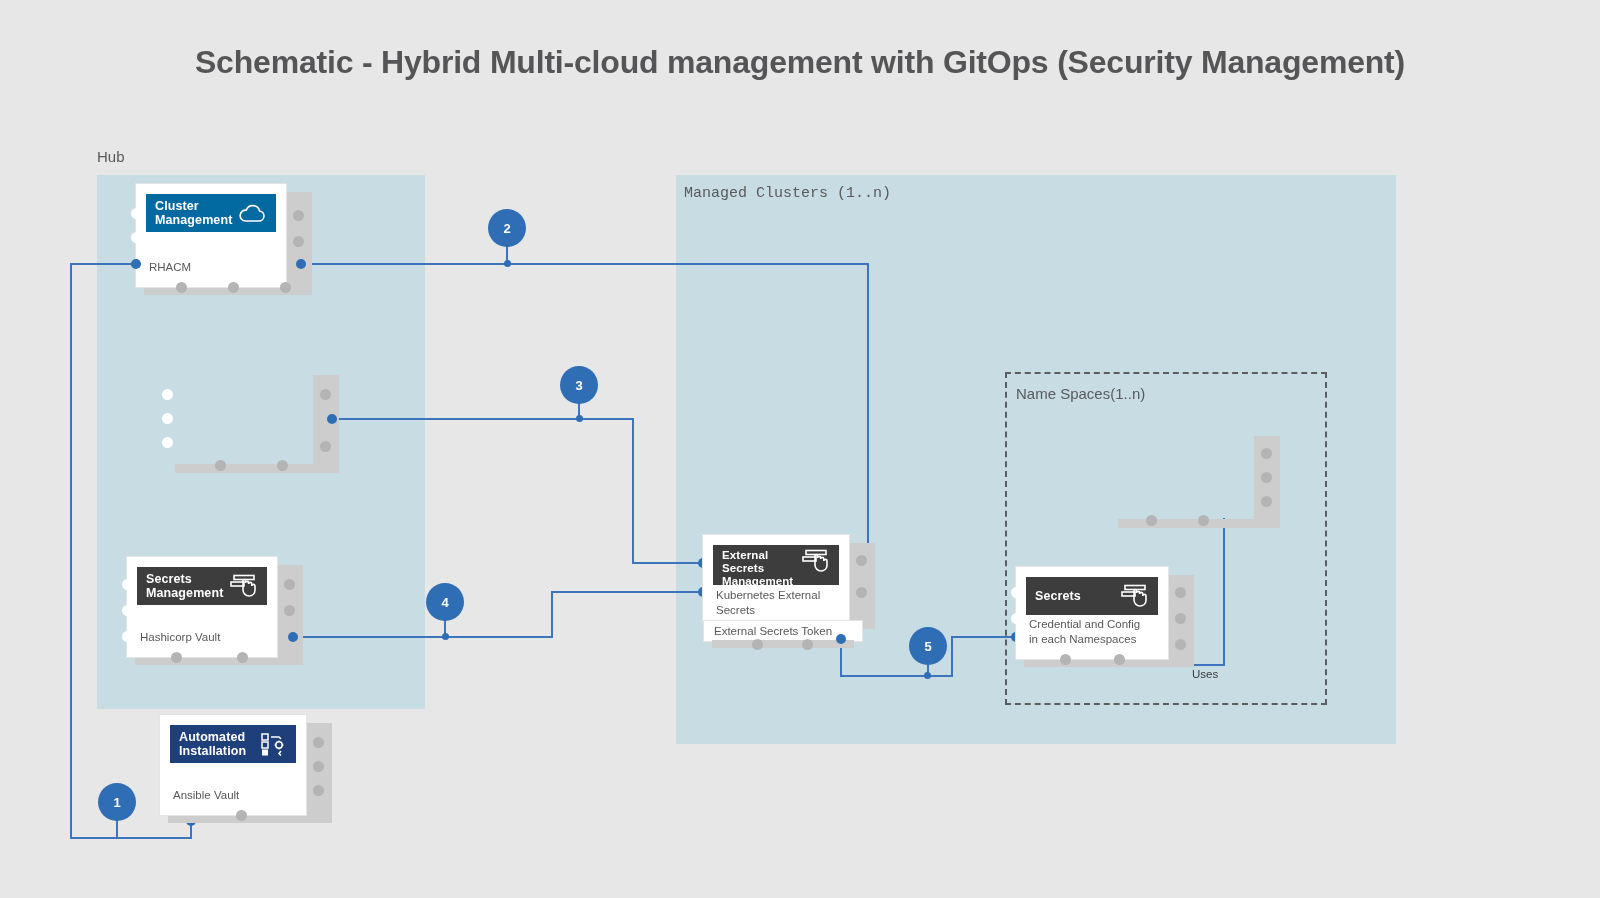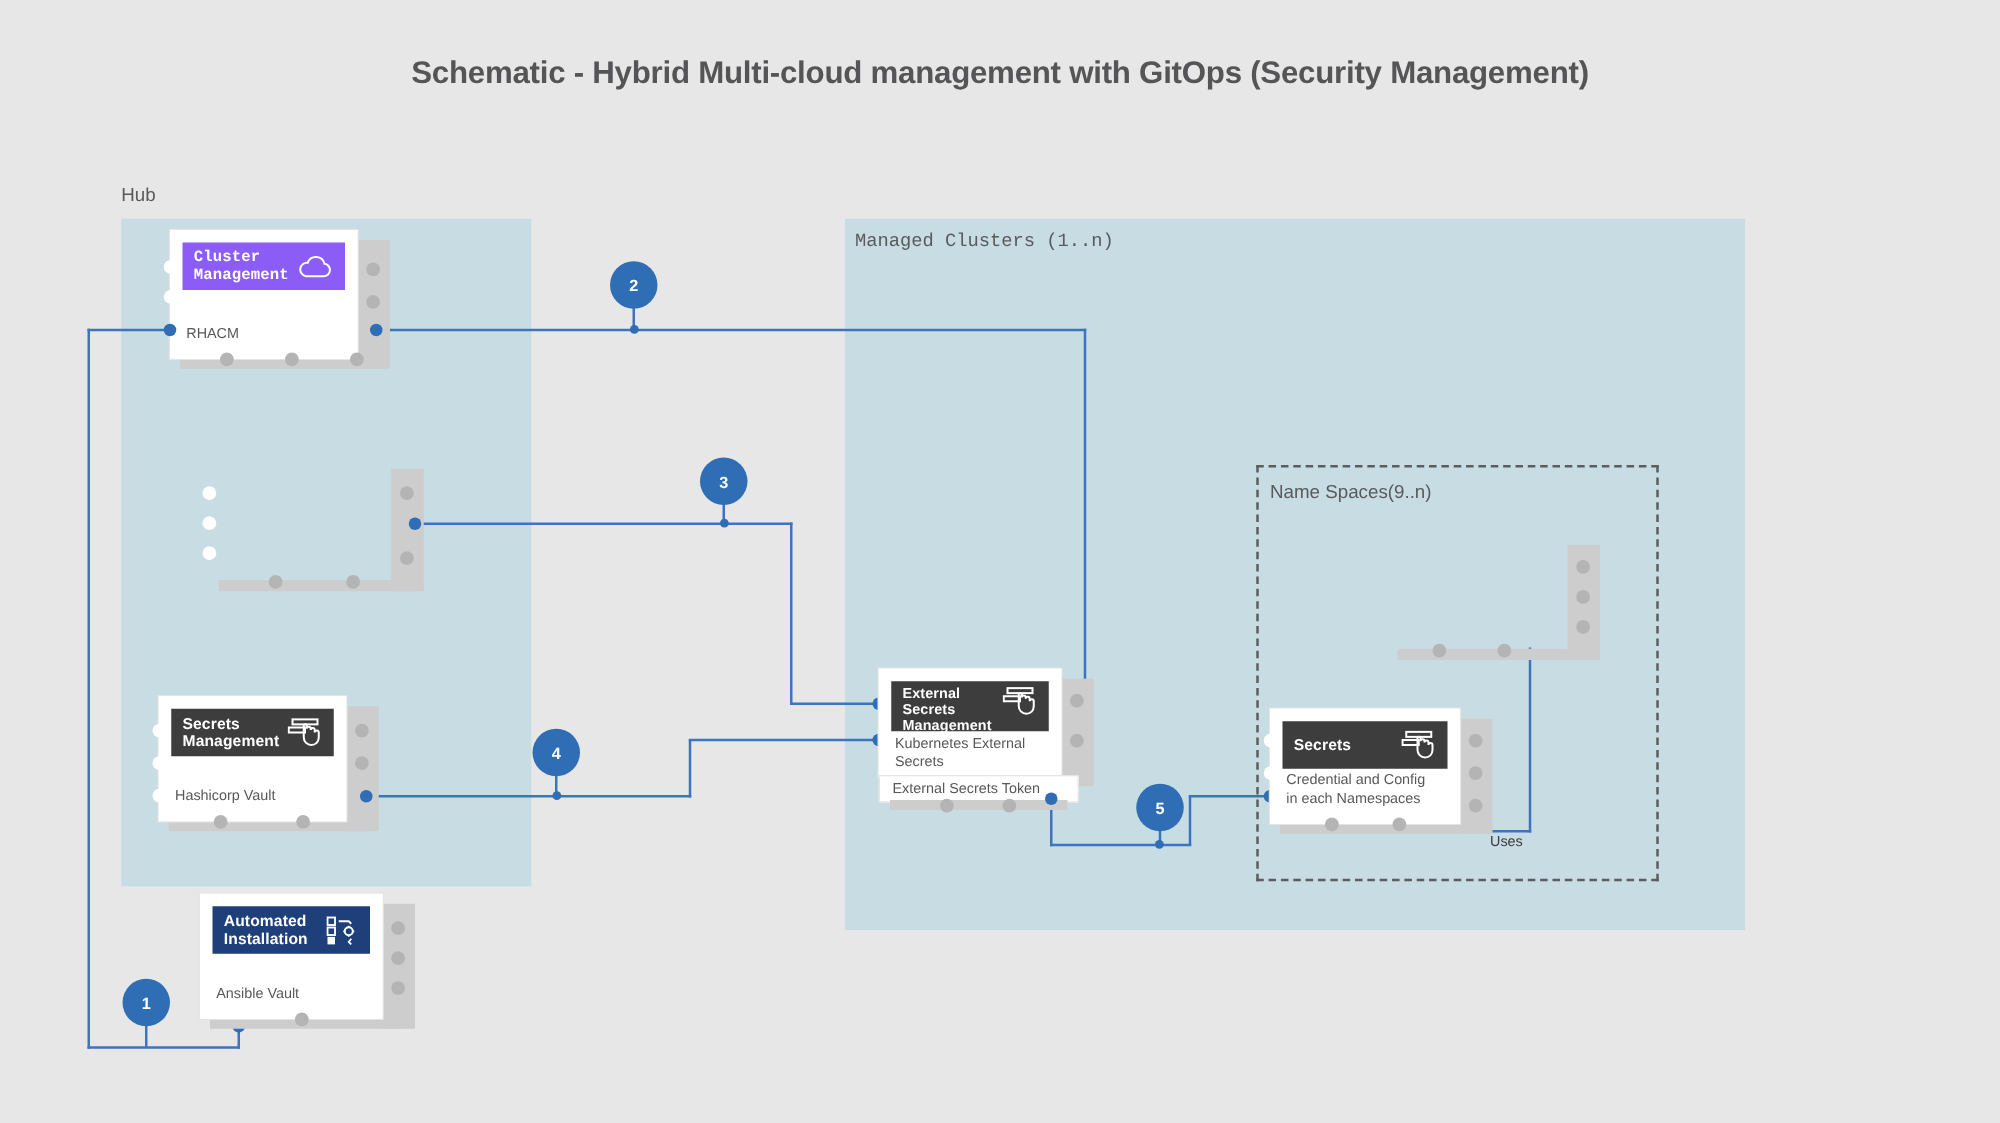--- a/index.html
+++ b/index.html
@@ -8,21 +8,21 @@
     background: #e7e7e7;
     font-family: "Liberation Sans", sans-serif;
     overflow: hidden;
   }
   #canvas { position: relative; width: 1600px; height: 898px; }
 
   
   .title {
     position: absolute; left: 0; top: 44px; width: 1600px;
     text-align: center;
-    font-size: 25px; font-weight: bold; color: #555557;
+    font-size: 32px; font-weight: bold; color: #555557;
     letter-spacing: -0.2px;
   }
 
   
   .region {
     position: absolute;
     background: #c7dce3;
   }
   .region-label {
     position: absolute;
@@ -54,21 +54,21 @@
     display: flex; flex-direction: column;
   }
   .card-head {
     height: 38px;
     display: flex; align-items: center; justify-content: space-between;
     padding: 0 9px;
     color: #ffffff;
     font-size: 12.5px; font-weight: bold; line-height: 1.15;
     letter-spacing: 0.1px;
   }
-  .card-head.teal  { background: #8b5cf6; font-family: Liberation Mono, monospace; }
+  .card-head.teal  { background: #0369a1; }
   .card-head.dark  { background: #3d3d3d; }
   .card-head.navy  { background: #1f3f7a; }
   .card-head .ht { white-space: pre-line; }
   .card-foot {
     margin-top: auto;
     display: flex; align-items: flex-end; justify-content: space-between;
     padding: 0 3px 2px 3px;
     font-size: 11.5px; color: #58585a; line-height: 1.3;
   }
   .card-foot .multi { white-space: pre-line; }
@@ -126,21 +126,21 @@
 
   <div class="title">Schematic - Hybrid Multi-cloud management with GitOps (Security Management)</div>
 
   <div class="region" style="left:97px; top:175px; width:328px; height:534px;"></div>
   <div class="region-label" style="left:97px; top:148px;">Hub</div>
 
   <div class="region" style="left:676px; top:175px; width:720px; height:569px;"></div>
   <div class="region-label" style="left:684px; top:185px;font-family:Liberation Mono, monospace;">Managed Clusters (1..n)</div>
 
   <div class="region-dashed" style="left:1005px; top:372px; width:322px; height:333px;"></div>
-  <div class="region-label" style="left:1016px; top:385px;">Name Spaces(9..n)</div>
+  <div class="region-label" style="left:1016px; top:385px;">Name Spaces(1..n)</div>
 
   <div class="conn h" style="left:70px; top:263px; width:236px;"></div>
   <div class="conn v" style="left:70px; top:263px; height:576px;"></div>
   <div class="conn h" style="left:70px; top:837px; width:122px;"></div>
   <div class="conn v" style="left:190px; top:820px; height:19px;"></div>
   <div class="dot" style="left:186px; top:816px;"></div>
 
   <div class="conn h" style="left:303px; top:263px; width:566px;"></div>
   <div class="conn v" style="left:867px; top:263px; height:302px;"></div>
   <div class="dot" style="left:863px; top:560px;"></div>

